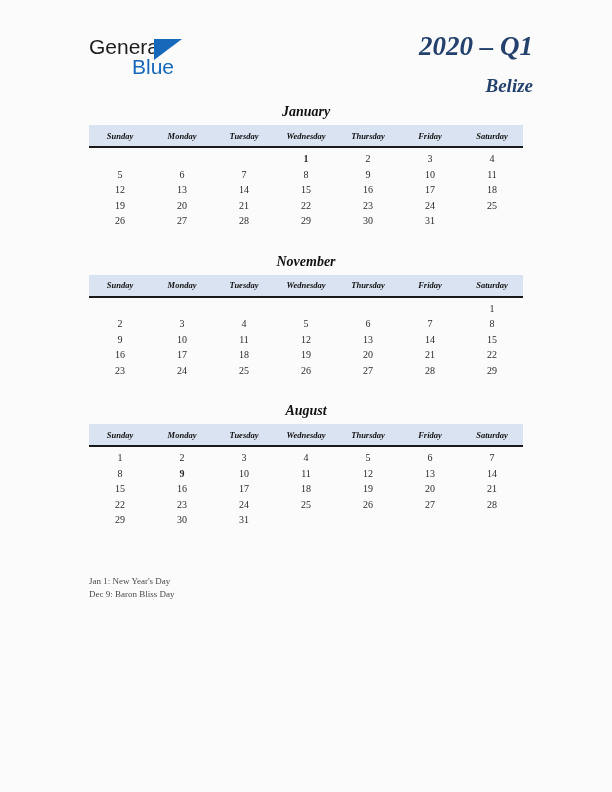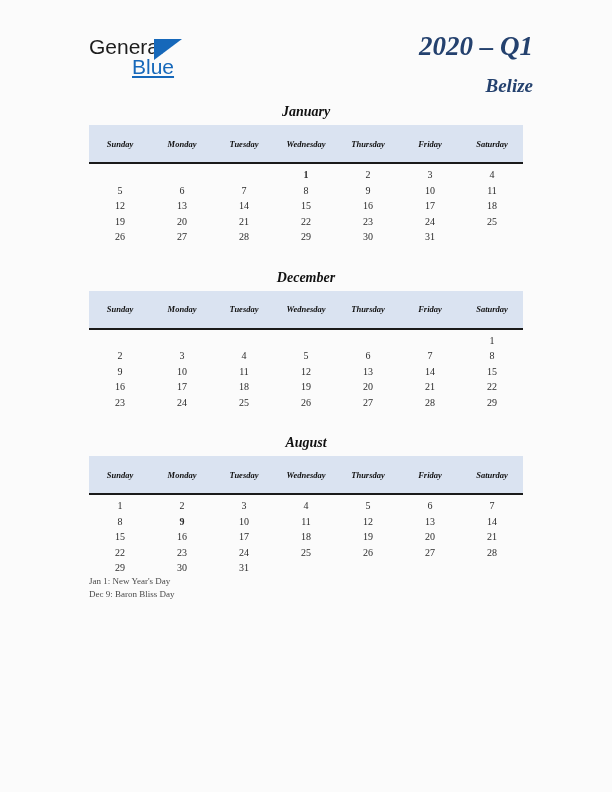--- a/index.html
+++ b/index.html
@@ -41,21 +41,20 @@
     line-height: 22px;
   }
   .logo-blue {
     position: absolute;
     left: 43px;
     top: 20px;
     font-family: "Liberation Sans", sans-serif;
     font-size: 21px;
     color: #1668ba;
     line-height: 22px;
-    text-decoration: underline;
   }
   .logo-mark {
     position: absolute;
     left: 65px;
     top: 3px;
     width: 28px;
     height: 21px;
   }
   .title-block {
     position: absolute;
@@ -113,21 +112,21 @@
   table.cal thead th {
     background: #dae3f1;
     border-bottom: 2px solid #1a1a1a;
     font-family: "Liberation Serif", "DejaVu Serif", serif;
     font-style: italic;
     font-weight: bold;
     font-size: 8.5px;
     color: #111111;
     text-align: center;
     height: 17px;
-    padding: 10px;
+    padding: 2px;
   }
   table.cal tbody td {
     text-align: center;
     font-family: "Liberation Serif", "DejaVu Serif", serif;
     font-size: 10px;
     color: #2b2b2b;
     height: 15.5px;
     padding: 0;
     border: none;
   }
@@ -236,21 +235,21 @@
             <td>28</td>
             <td>29</td>
             <td>30</td>
             <td>31</td>
             <td class="empty"></td>
           </tr>
         </tbody>
       </table>
     </div>
     <div class="month">
-      <div class="month-title">December</div>
+      <div class="month-title">November</div>
       <table class="cal">
         <thead>
           <tr>
             <th>Sunday</th>
             <th>Monday</th>
             <th>Tuesday</th>
             <th>Wednesday</th>
             <th>Thursday</th>
             <th>Friday</th>
             <th>Saturday</th>

